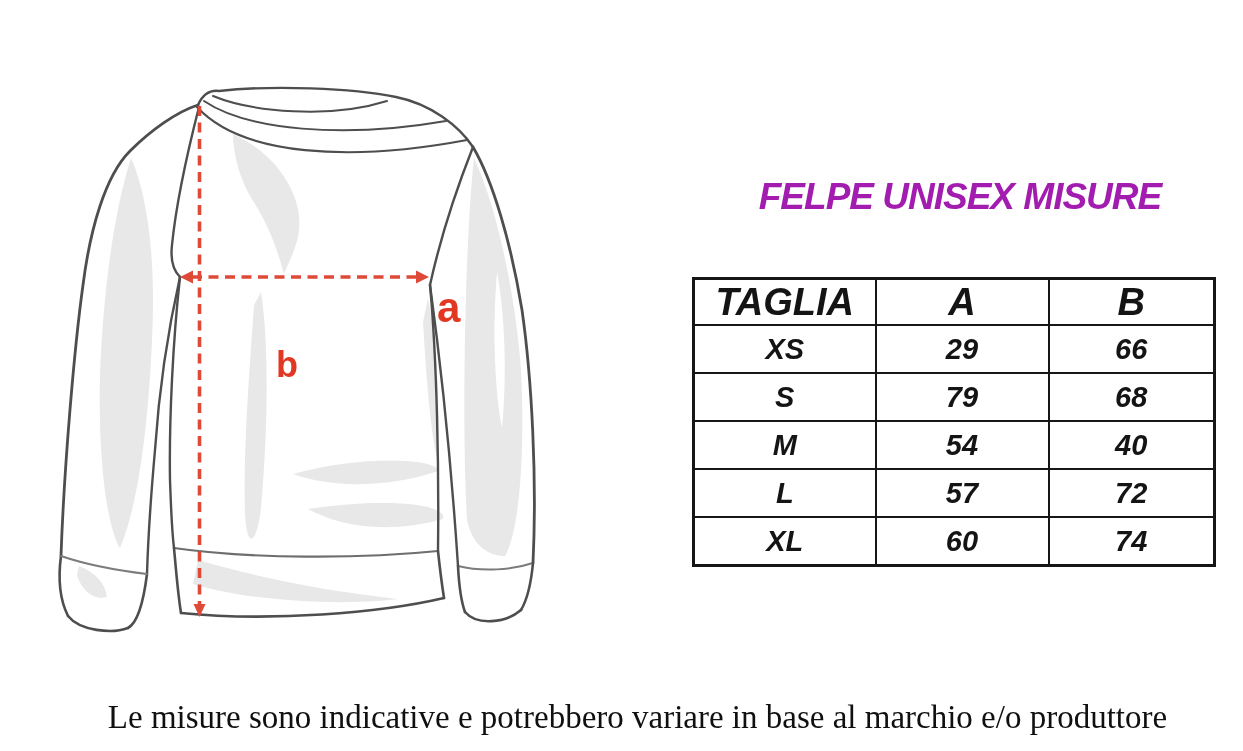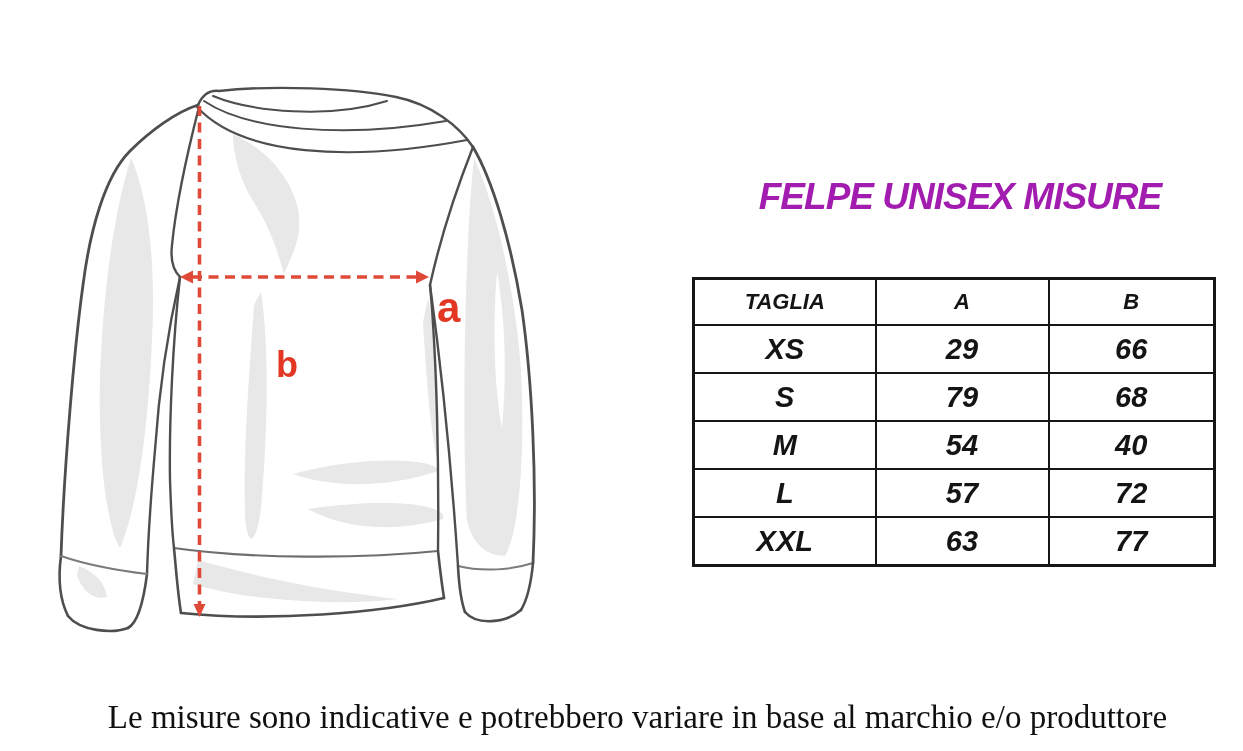--- a/index.html
+++ b/index.html
@@ -15,21 +15,21 @@
   }
   .size-table{
     position:absolute;left:692px;top:277px;width:521px;
     border-collapse:collapse;table-layout:fixed;background:#fff;
     border:3px solid #161616;
   }
   .size-table th,.size-table td{
     border:2px solid #161616;text-align:center;vertical-align:middle;
     font:italic 700 29px "Liberation Sans",sans-serif;color:#141414;padding:0;
   }
-  .size-table th{height:44px;font-size:22px;}
+  .size-table th{height:44px;font-size:38px;}
   .size-table td{height:46px;text-align:center;}
   .footnote{
     position:absolute;left:0;top:683px;width:1243px;margin:16px;text-align:center;
     font-family:"Liberation Serif",serif;font-size:33px;color:#101010;
   }
 </style>
 </head>
 <body>
 
 <div class="diagram-wrap">
@@ -134,20 +134,20 @@
       <td>M</td>
       <td>54</td>
       <td>40</td>
     </tr>
     <tr>
       <td>L</td>
       <td>57</td>
       <td>72</td>
     </tr>
     <tr>
-      <td>XXL</td>
-      <td>63</td>
-      <td>77</td>
+      <td>XL</td>
+      <td>60</td>
+      <td>74</td>
     </tr>
   </tbody>
 </table>
 
 <p class="footnote">Le misure sono indicative e potrebbero variare in base al marchio e/o produttore</p>
 
 </body></html>

